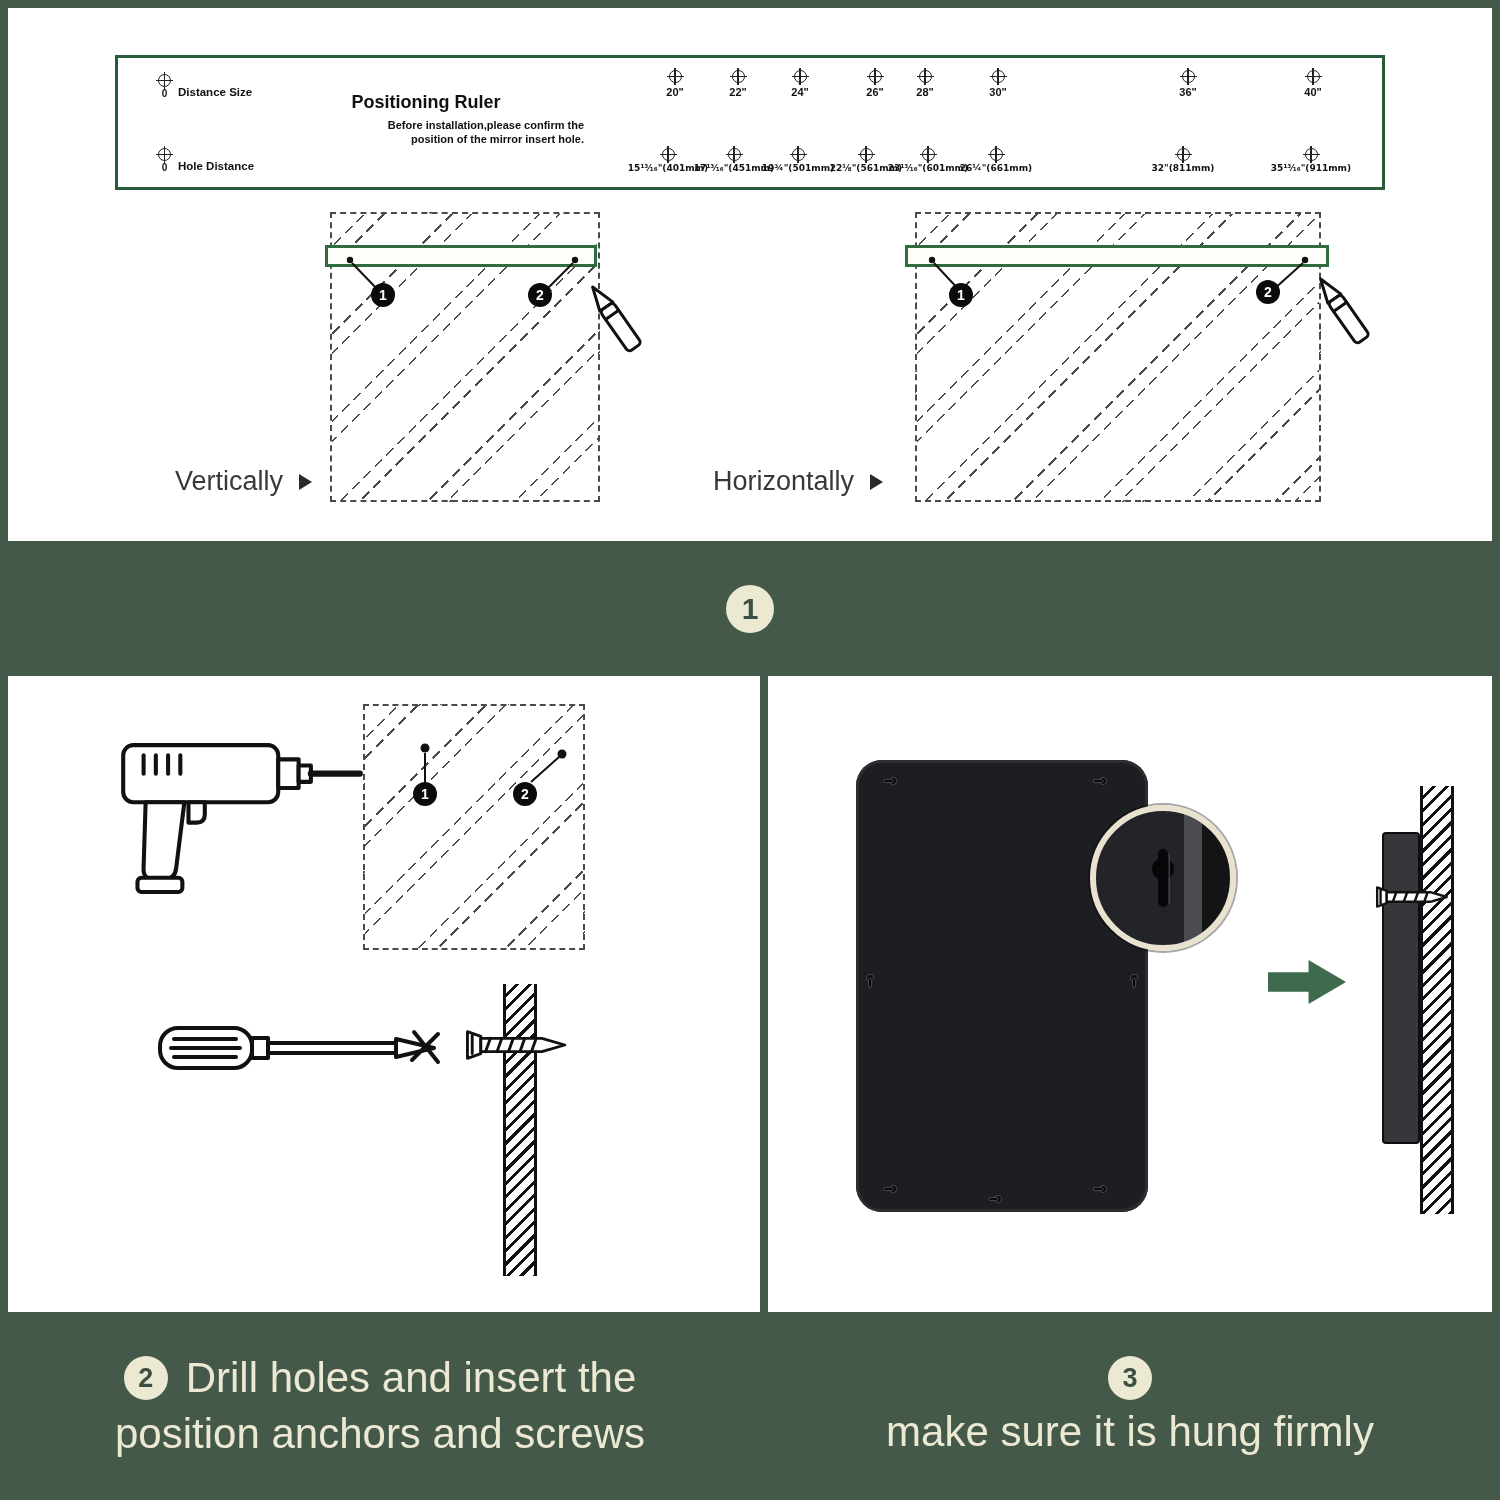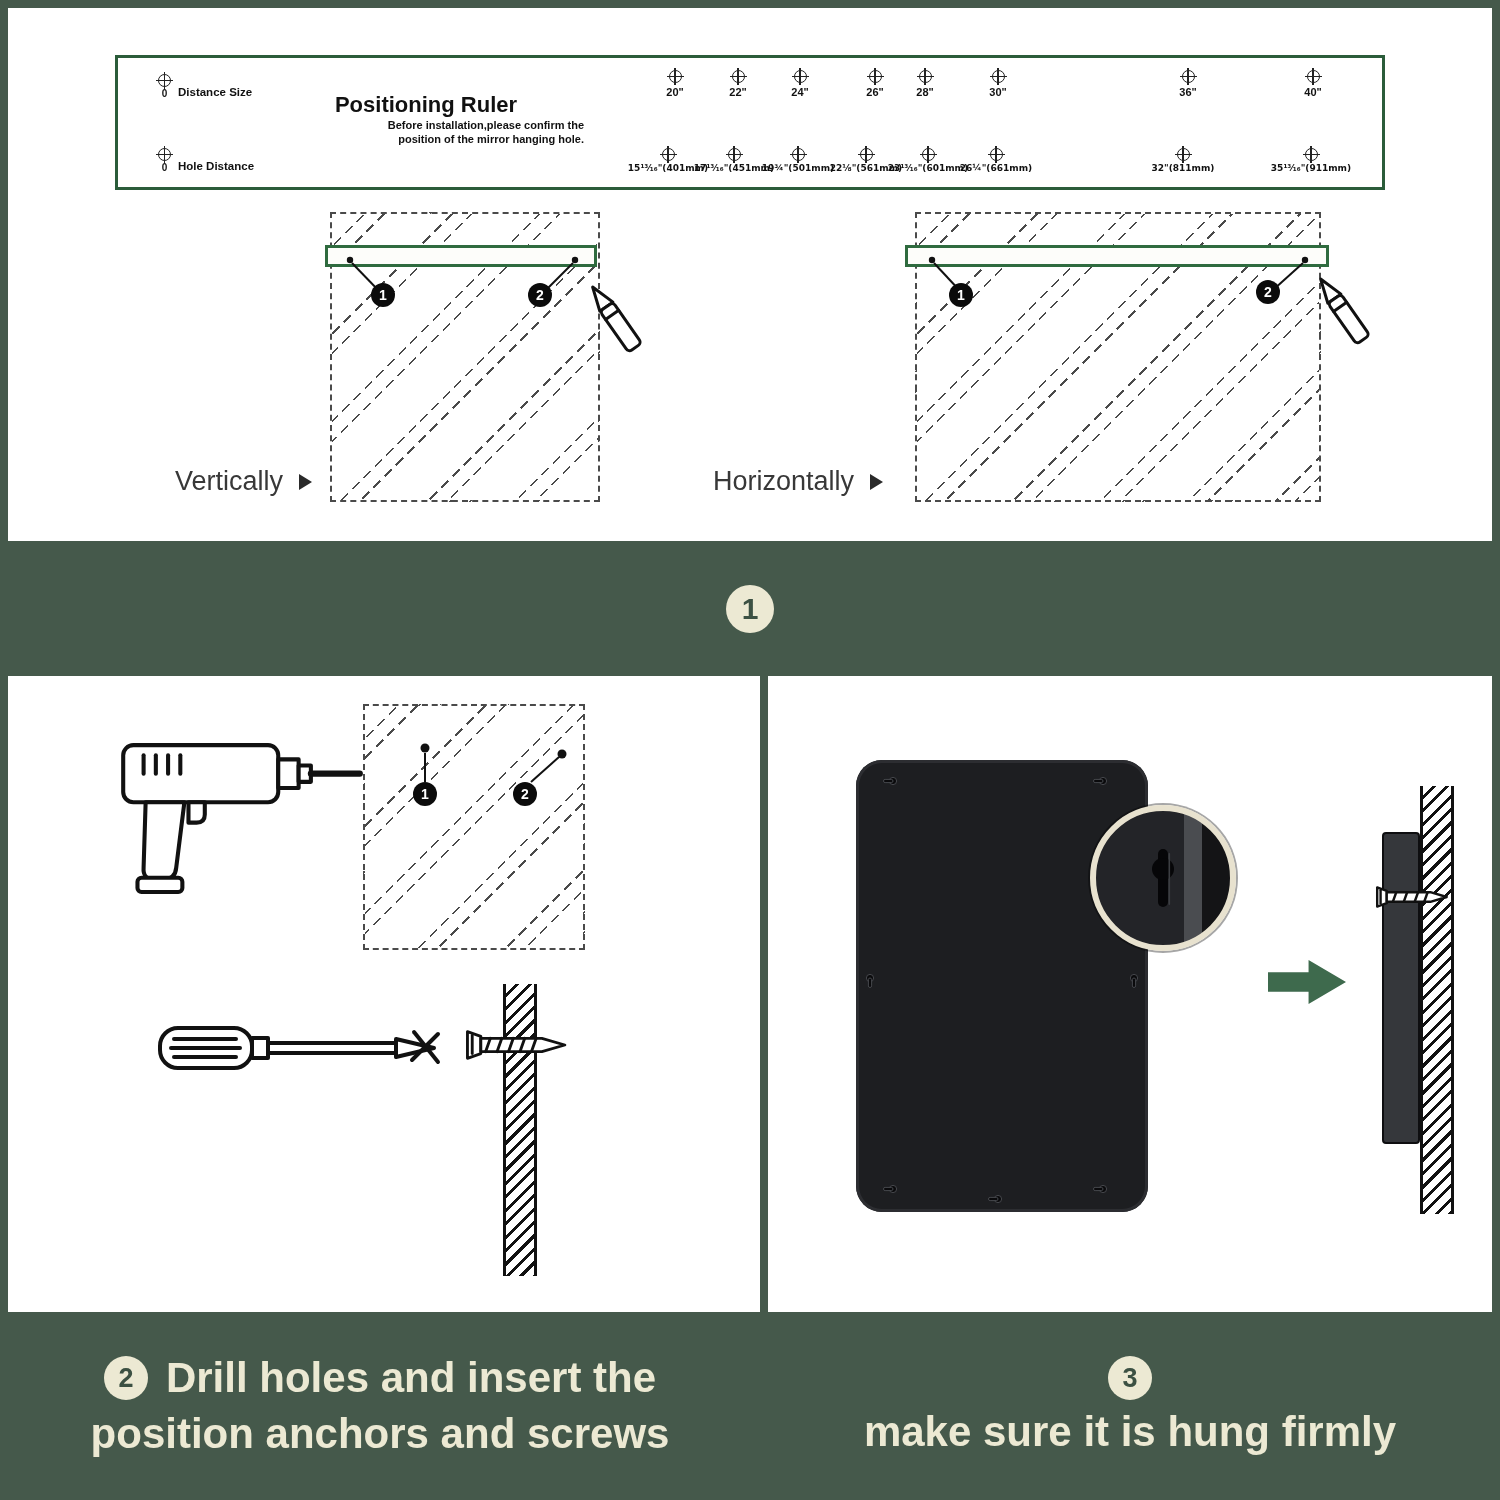--- a/index.html
+++ b/index.html
@@ -23,21 +23,21 @@
 
   .crosshair{position:relative;width:13px;height:13px;border:1.6px solid #222;border-radius:50%;display:inline-block;flex:0 0 auto;}
   .crosshair::before{content:"";position:absolute;left:-3px;right:-3px;top:50%;height:1.6px;margin-top:-0.8px;background:#222;}
   .crosshair::after{content:"";position:absolute;top:-3px;bottom:-3px;left:50%;width:1.6px;margin-left:-0.8px;background:#222;}
 
   .zero-group{display:flex;align-items:flex-end;gap:7px;}
   .zero-col{display:flex;flex-direction:column;align-items:center;gap:2px;}
   .zero-num{font-size:10px;font-weight:700;line-height:1;}
   .zero-label{font-size:11.5px;font-weight:700;line-height:1;padding-bottom:1px;white-space:nowrap;}
 
-  .ruler-title{font-size:22px;font-weight:700;text-align:center;white-space:nowrap;}
+  .ruler-title{font-size:18px;font-weight:700;text-align:center;white-space:nowrap;}
   .ruler-sub{font-size:11px;font-weight:700;text-align:right;line-height:14px;white-space:nowrap;}
 
   .ruler-col{display:flex;flex-direction:column;align-items:center;gap:4px;width:60px;text-align:center;}
   .size-label{font-size:11px;font-weight:700;line-height:1;}
   .ruler-col-d{display:flex;flex-direction:column;align-items:center;gap:3px;width:104px;text-align:center;}
   .dist-label{font-size:9px;font-weight:700;line-height:1;font-family:"DejaVu Sans",sans-serif;white-space:nowrap;}
 
   .hatch-dashed{
     border:2px dashed #4a4a4a;
     background:
@@ -69,21 +69,21 @@
   .badge-cream.lg{width:48px;height:48px;font-size:30px;}
   .badge-cream.md{width:44px;height:44px;font-size:27px;}
 
   
   #left-panel{left:8px;top:676px;width:752px;height:636px;}
   #right-panel{left:768px;top:676px;width:724px;height:636px;}
 
   #band2{top:1312px;height:188px;display:flex;align-items:stretch;}
   .caption{display:flex;flex-direction:column;align-items:center;justify-content:center;gap:8px;}
   .caption .line1{display:flex;align-items:center;gap:18px;}
-  .cap-text{font-size:42px;font-weight:700;color:var(--cream);white-space:nowrap;}
+  .cap-text{font-size:42px;font-weight:400;color:var(--cream);white-space:nowrap;}
   #caption-2{width:760px;}
   #caption-3{width:740px;}
 
   
   #mirror-back{
     left:88px;top:84px;width:292px;height:452px;border-radius:26px;
     background:var(--mirror-black);
     box-shadow:inset 0 0 0 3px #2c2d31;
   }
   .keyhole{position:absolute;}
@@ -124,21 +124,21 @@
       <div class="zero-col">
         <span class="crosshair"></span>
         <span class="zero-num">0</span>
       </div>
       <span class="zero-label">Hole Distance</span>
     </div>
 
     <div class="abs ruler-title" style="left:180px;top:34px;width:256px;">Positioning Ruler</div>
     <div class="abs ruler-sub" style="left:150px;top:60px;width:316px;">
       <div>Before installation,please confirm the</div>
-      <div>position of the mirror hanging hole.</div>
+      <div>position of the mirror insert hole.</div>
     </div>
 
     <div class="abs ruler-col" style="left:527px;top:12px;">
         <span class="crosshair"></span>
         <span class="size-label">20"</span>
       </div>
     <div class="abs ruler-col" style="left:590px;top:12px;">
         <span class="crosshair"></span>
         <span class="size-label">22"</span>
       </div>

